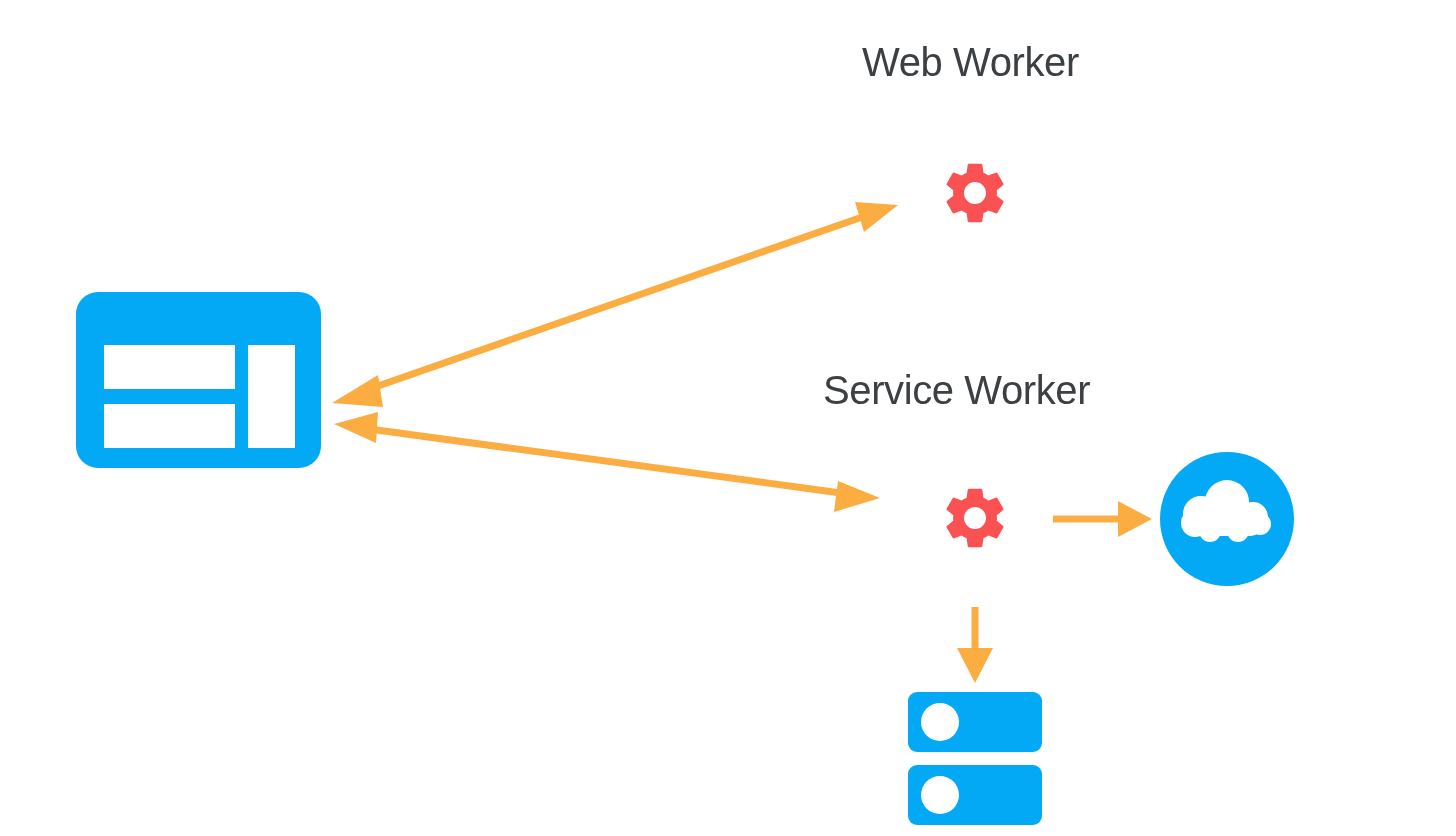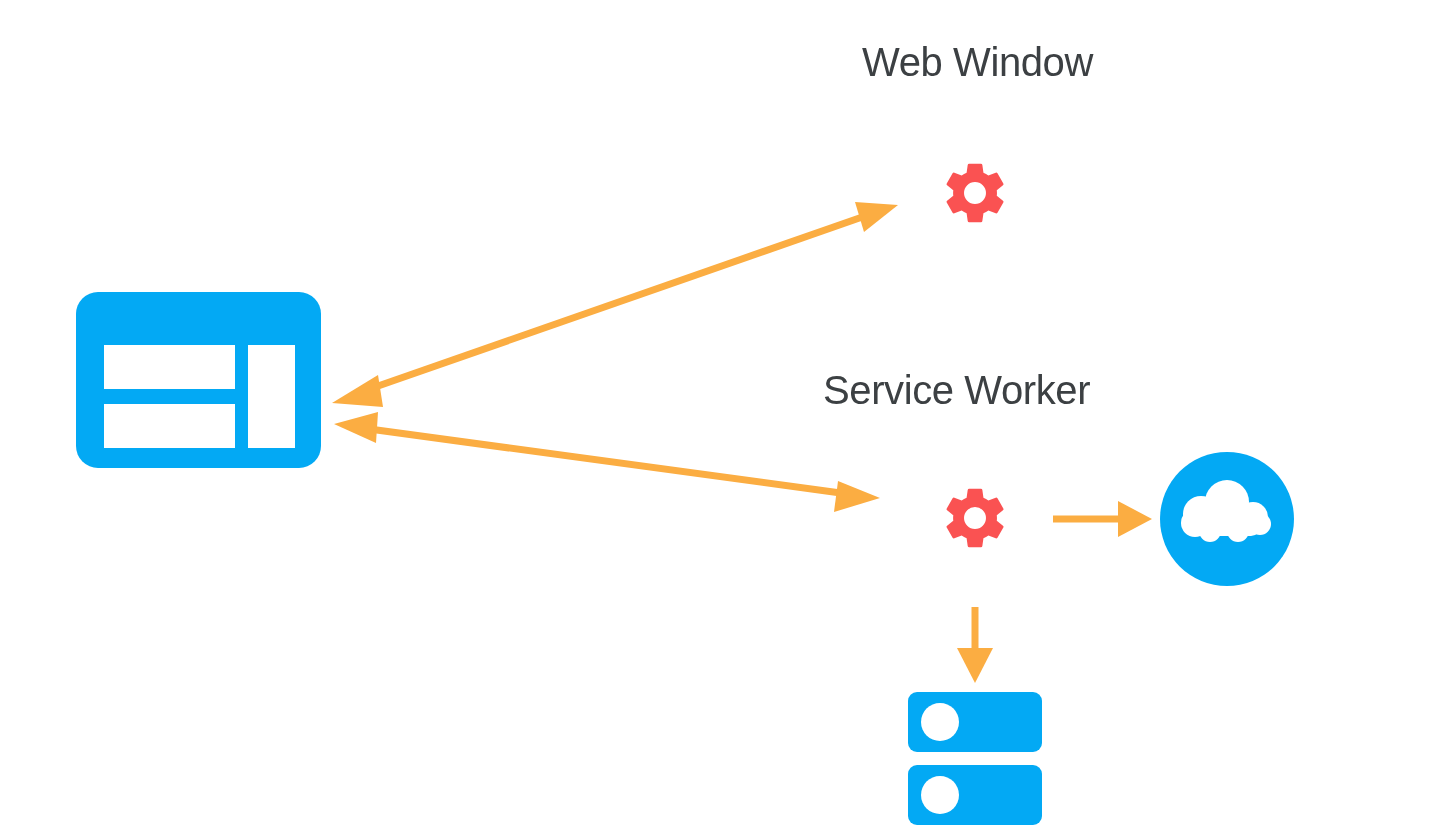--- a/index.html
+++ b/index.html
@@ -200,18 +200,18 @@
 
     <g>
       <rect x="908" y="692" width="134" height="60" rx="9" ry="9" fill="#03a9f4"></rect>
       <circle cx="940" cy="722" r="19" fill="#ffffff"></circle>
       <rect x="908" y="765" width="134" height="60" rx="9" ry="9" fill="#03a9f4"></rect>
       <circle cx="940" cy="795" r="19" fill="#ffffff"></circle>
     </g>
 
   </svg>
 
-  <div class="node-label" id="label-web-worker">Web Window</div>
+  <div class="node-label" id="label-web-worker">Web Worker</div>
 
   <div class="node-label" id="label-service-worker">Service Worker</div>
 
 
 </div>
 
 </body></html>

